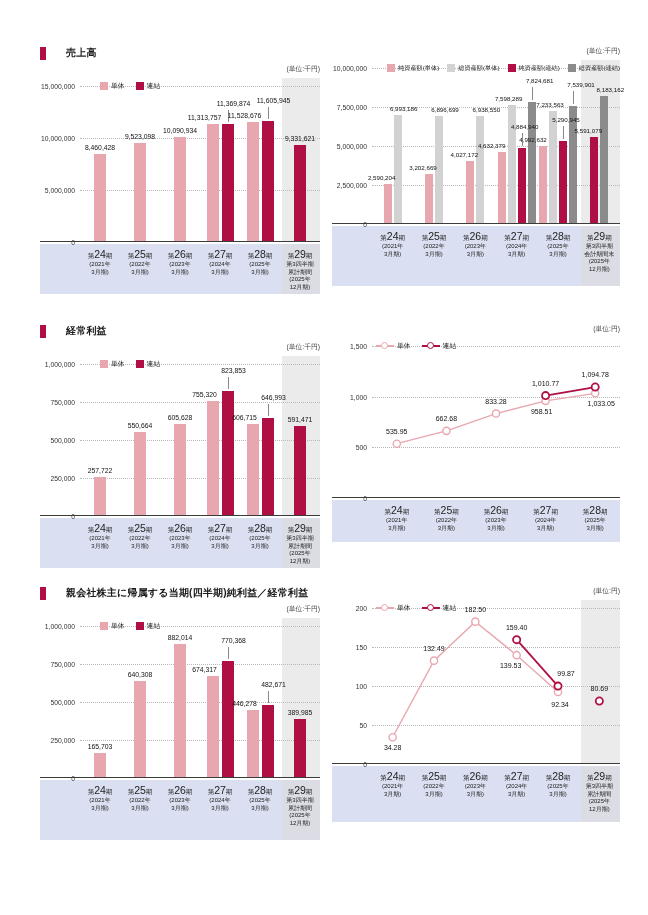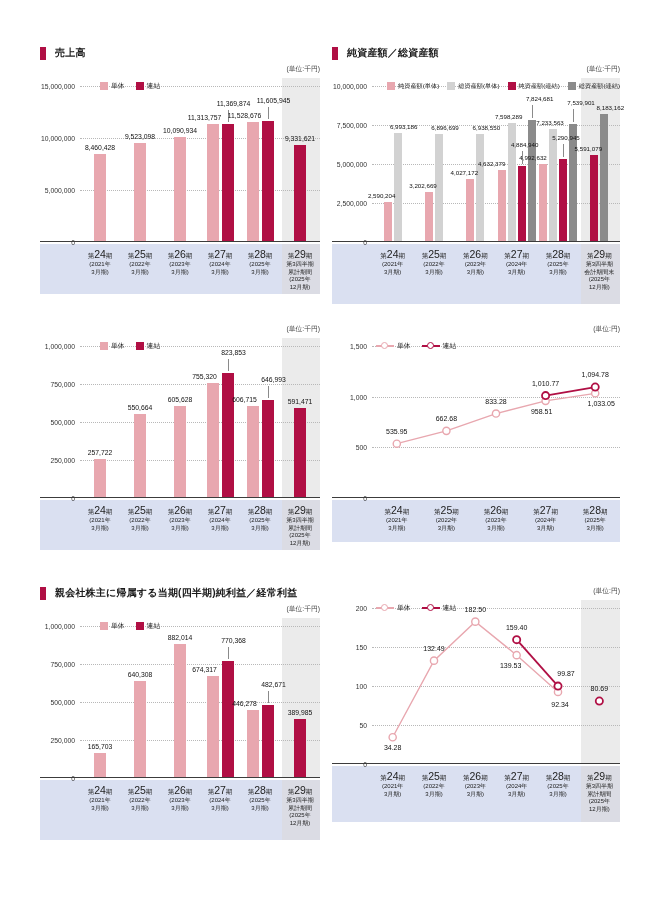--- a/index.html
+++ b/index.html
@@ -1,19 +1,19 @@
 <!DOCTYPE html>
 <html><head>
 <meta charset="utf-8">
 <style>
   html,body{margin:0;padding:0;background:#fff;}
   .page{position:relative;width:648px;height:915px;background:#ffffff;
         font-family:"Liberation Sans","DejaVu Sans",sans-serif;color:#222;overflow:hidden;}
   .panel{position:absolute;}
-  .ct{display:flex;align-items:center;gap:9px;height:14px;margin-bottom:4px;}
+  .ct{display:flex;align-items:center;gap:20px;height:14px;margin-bottom:4px;}
   .tmark{width:6px;height:13px;flex:0 0 6px;}
   .ttext{font-weight:bold;font-size:10px;color:#1a1a1a;letter-spacing:.2px;white-space:nowrap;}
   .unit{text-align:right;font-size:6.8px;color:#444;height:9px;margin-bottom:13px;}
   .plotwrap{position:relative;}
   .grid{position:absolute;height:0;border-top:1px dotted #b8b8b8;}
   .baseline{position:absolute;height:0;border-top:1.5px solid #3c3c3c;z-index:3;}
   .ylab{position:absolute;font-size:6.8px;color:#333;text-align:right;transform:translateY(-50%);z-index:2;}
   .band{position:absolute;z-index:0;}
   .hlp{position:absolute;z-index:0;}
   .hlb{position:absolute;z-index:1;}
@@ -112,24 +112,20 @@
           <div>第<span class="cn">29</span>期</div>
           <div class="sub">第3四半期</div>
           <div class="sub">累計期間</div>
           <div class="sub">(2025年</div>
           <div class="sub">12月期)</div>
         </div>
       </div>
   </section>
 
   <section class="panel" style="left: 332px; top: 46px; width: 288px;">
-    <header class="ct">
-      <span class="tmark" style="background: rgb(176, 15, 68);"></span>
-      <span class="ttext">純資産額／総資産額</span>
-    </header>
     <div class="unit">(単位:千円)</div>
     <div class="plotwrap" style="height: 218px;">
         <div class="band" style="left: 0px; right: 0px; top: 158px; height: 60px; background: rgb(218, 224, 241);"></div>
         <div class="hlp" style="left: 248.667px; right: 0px; top: -8px; height: 164px; background: rgb(235, 235, 235);"></div>
         <div class="hlb" style="left: 248.667px; right: 0px; top: 158px; height: 60px; background: rgb(219, 220, 228);"></div>
         <div class="baseline" style="left: 0px; right: 0px; top: 155px;"></div>
         <div class="ylab" style="left: 0px; width: 35px; top: 156px;">0</div>
         <div class="grid" style="left: 40px; right: 0px; top: 117px;"></div>
         <div class="ylab" style="left: 0px; width: 35px; top: 117px;">2,500,000</div>
         <div class="grid" style="left: 40px; right: 0px; top: 78px;"></div>
@@ -221,20 +217,24 @@
           <div>第<span class="cn">29</span>期</div>
           <div class="sub">第3四半期</div>
           <div class="sub">会計期間末</div>
           <div class="sub">(2025年</div>
           <div class="sub">12月期)</div>
         </div>
       </div>
   </section>
 
   <section class="panel" style="left: 40px; top: 324px; width: 280px;">
+    <header class="ct">
+      <span class="tmark" style="background: rgb(176, 15, 68);"></span>
+      <span class="ttext">経常利益</span>
+    </header>
     <div class="unit">(単位:千円)</div>
     <div class="plotwrap" style="height: 204px;">
         <div class="band" style="left: 0px; right: 0px; top: 154px; height: 50px; background: rgb(218, 224, 241);"></div>
         <div class="hlp" style="left: 242px; right: 0px; top: -8px; height: 160px; background: rgb(235, 235, 235);"></div>
         <div class="hlb" style="left: 242px; right: 0px; top: 154px; height: 50px; background: rgb(219, 220, 228);"></div>
         <div class="baseline" style="left: 0px; right: 0px; top: 151px;"></div>
         <div class="ylab" style="left: 0px; width: 35px; top: 152px;">0</div>
         <div class="grid" style="left: 40px; right: 0px; top: 114px;"></div>
         <div class="ylab" style="left: 0px; width: 35px; top: 114px;">250,000</div>
         <div class="grid" style="left: 40px; right: 0px; top: 76px;"></div>

